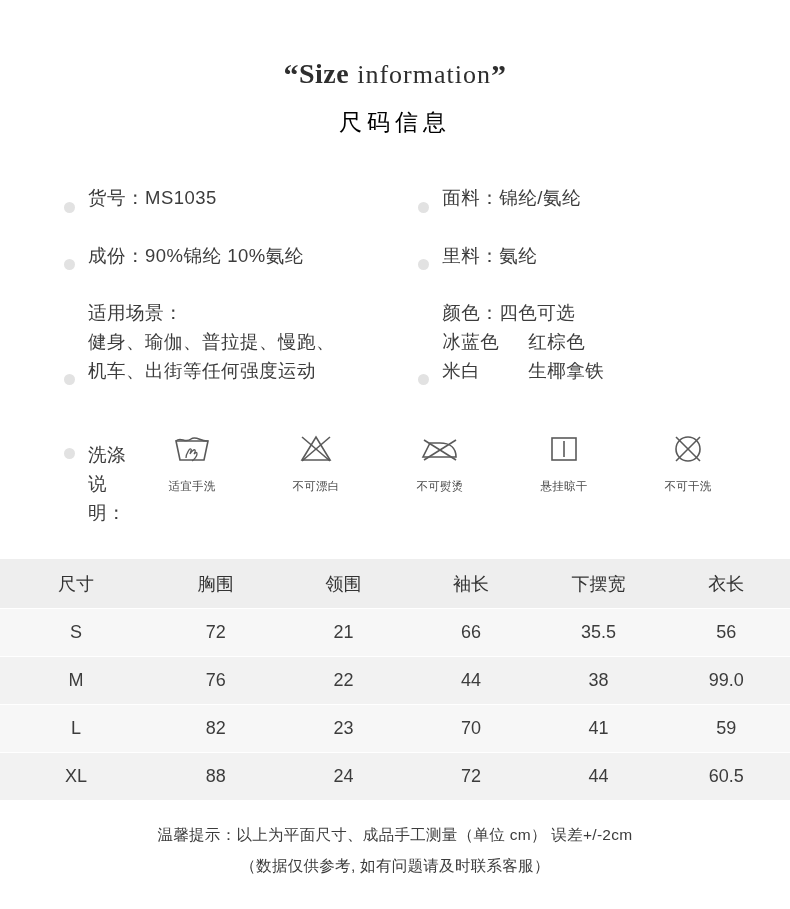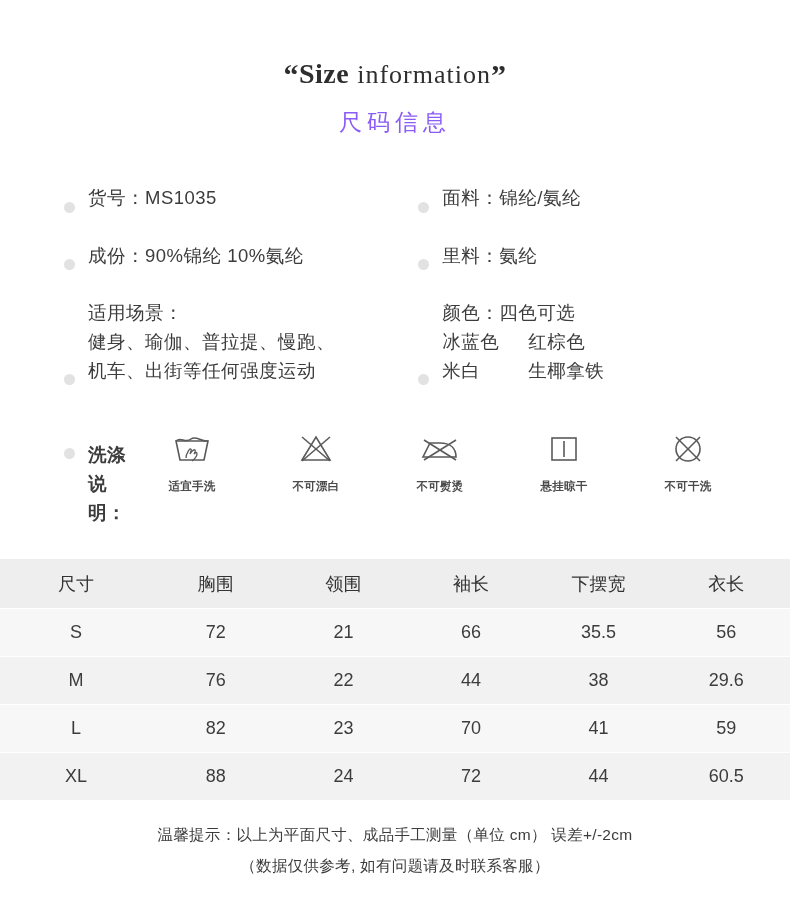--- a/index.html
+++ b/index.html
@@ -48,21 +48,21 @@
   .title-en .word-info {
     font-family: "Liberation Serif", serif;
     font-weight: normal;
     font-size: 26px;
     letter-spacing: 1px;
   }
   .title-cn {
     margin-top: 16px;
     font-size: 23px;
     letter-spacing: 5px;
-    color: #8b5cf6;
+    color: #000000;
   }
 
   
   .specs {
     margin-top: 46px;
     padding: 0 64px 0 64px;
     position: relative;
   }
   .spec-row {
     display: flex;
@@ -101,21 +101,20 @@
     display: inline-block;
     min-width: 86px;
   }
 
   
   .wash {
     margin-top: 42px;
     padding: 0 64px;
     display: flex;
     align-items: flex-start;
-    font-weight: bold;
   }
   .wash-label {
     display: flex;
     align-items: flex-start;
     padding-top: 14px;
   }
   .wash-label .spec-text { font-size: 18.5px; }
   .wash-icons {
     display: flex;
     margin-left: 16px;
@@ -328,21 +327,21 @@
           <td>66</td>
           <td>35.5</td>
           <td>56</td>
         </tr>
         <tr>
           <td class="first">M</td>
           <td>76</td>
           <td>22</td>
           <td>44</td>
           <td>38</td>
-          <td>29.6</td>
+          <td>99.0</td>
         </tr>
         <tr>
           <td class="first">L</td>
           <td>82</td>
           <td>23</td>
           <td>70</td>
           <td>41</td>
           <td>59</td>
         </tr>
         <tr>

